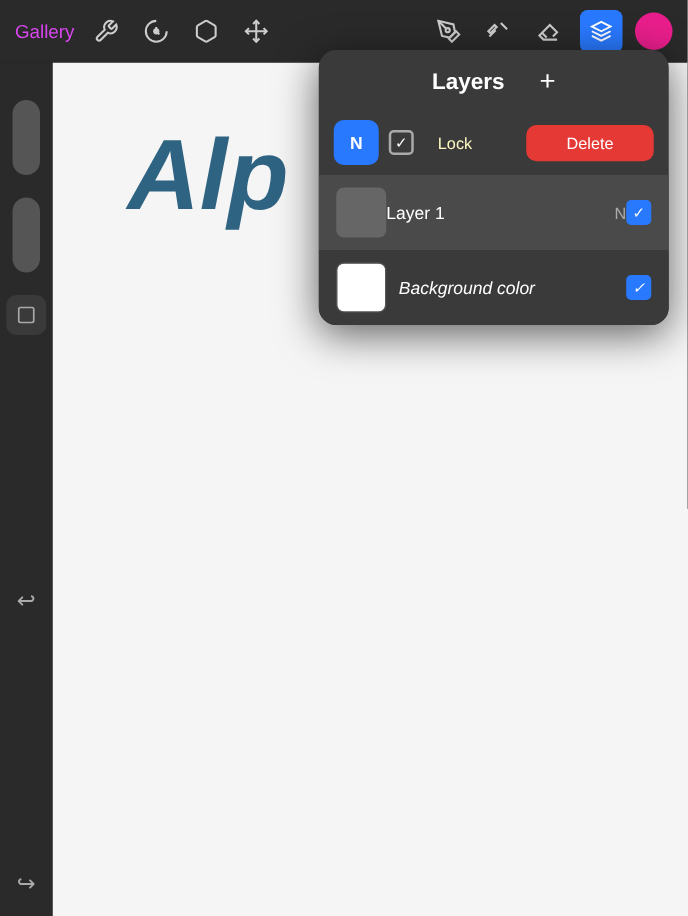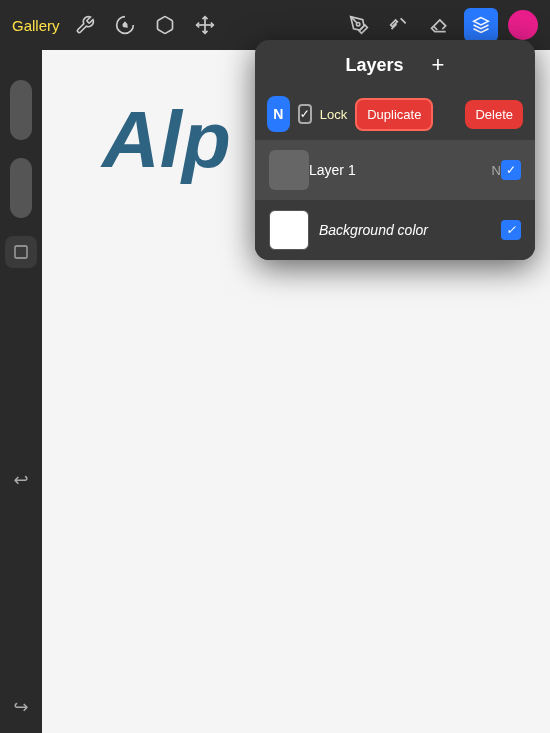--- a/index.html
+++ b/index.html
@@ -28,21 +28,21 @@
       z-index: 10;
     }
 
     .toolbar-left {
       display: flex;
       align-items: center;
       gap: 10px;
     }
 
     .toolbar-gallery {
-      color: #fde047;
+      color: #d946ef;
       font-size: 15px;
       font-weight: 500;
     }
 
     .toolbar-icon {
       width: 30px;
       height: 30px;
       display: flex;
       align-items: center;
       justify-content: center;
@@ -241,21 +241,21 @@
       border: 2px solid #ff6659;
       font-weight: 500;
     }
 
     .layer-action-delete {
       flex: 1;
       text-align: center;
       color: #fff;
       font-size: 13px;
       background: #e53935;
-      padding: 7px 10px;
+      padding: 7px 26px;
       border-radius: 8px;
       margin-left: 24px;
     }
 
     
     .layer-row {
       display: flex;
       align-items: center;
       padding: 10px 14px;
       background: #4a4a4a;
@@ -447,21 +447,20 @@
 
   <div class="layers-header">
     <span class="layers-title">Layers</span>
     <span class="layers-add-btn">+</span>
   </div>
 
   <div class="layer-row-actions">
     <div class="layer-n-badge">N</div>
     <div class="layer-checkbox-white"></div>
     <div class="layer-action-lock">Lock</div>
-    <div class="layer-action-duplicate">Duplicate</div>
     <div class="layer-action-delete">Delete</div>
   </div>
 
   <div class="layer-row">
     <div class="layer-thumb"></div>
     <span class="layer-name">Layer 1</span>
     <span class="layer-n-text">N</span>
     <div class="layer-checkbox layer-checkbox-checked"></div>
   </div>
 

